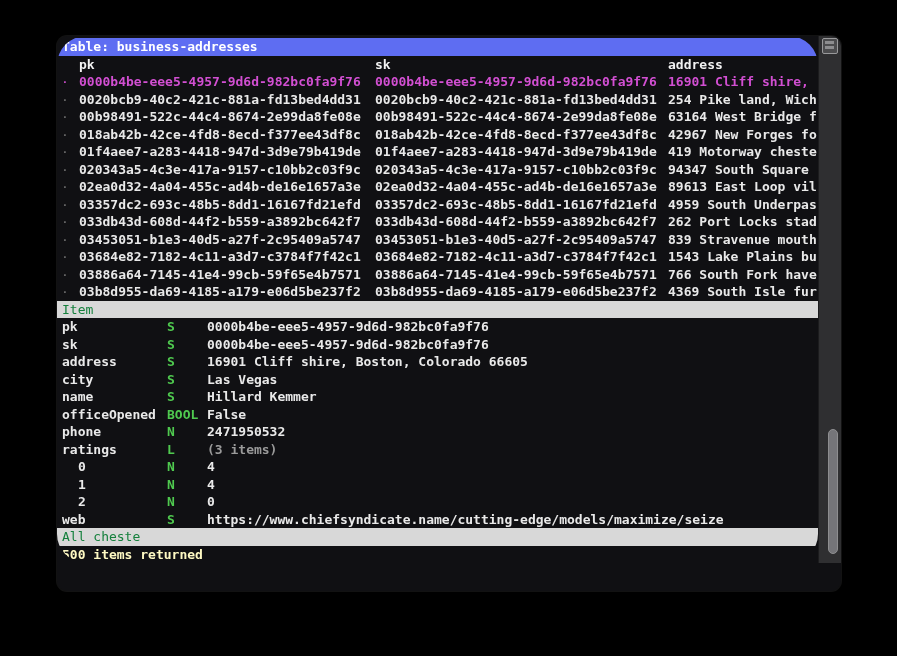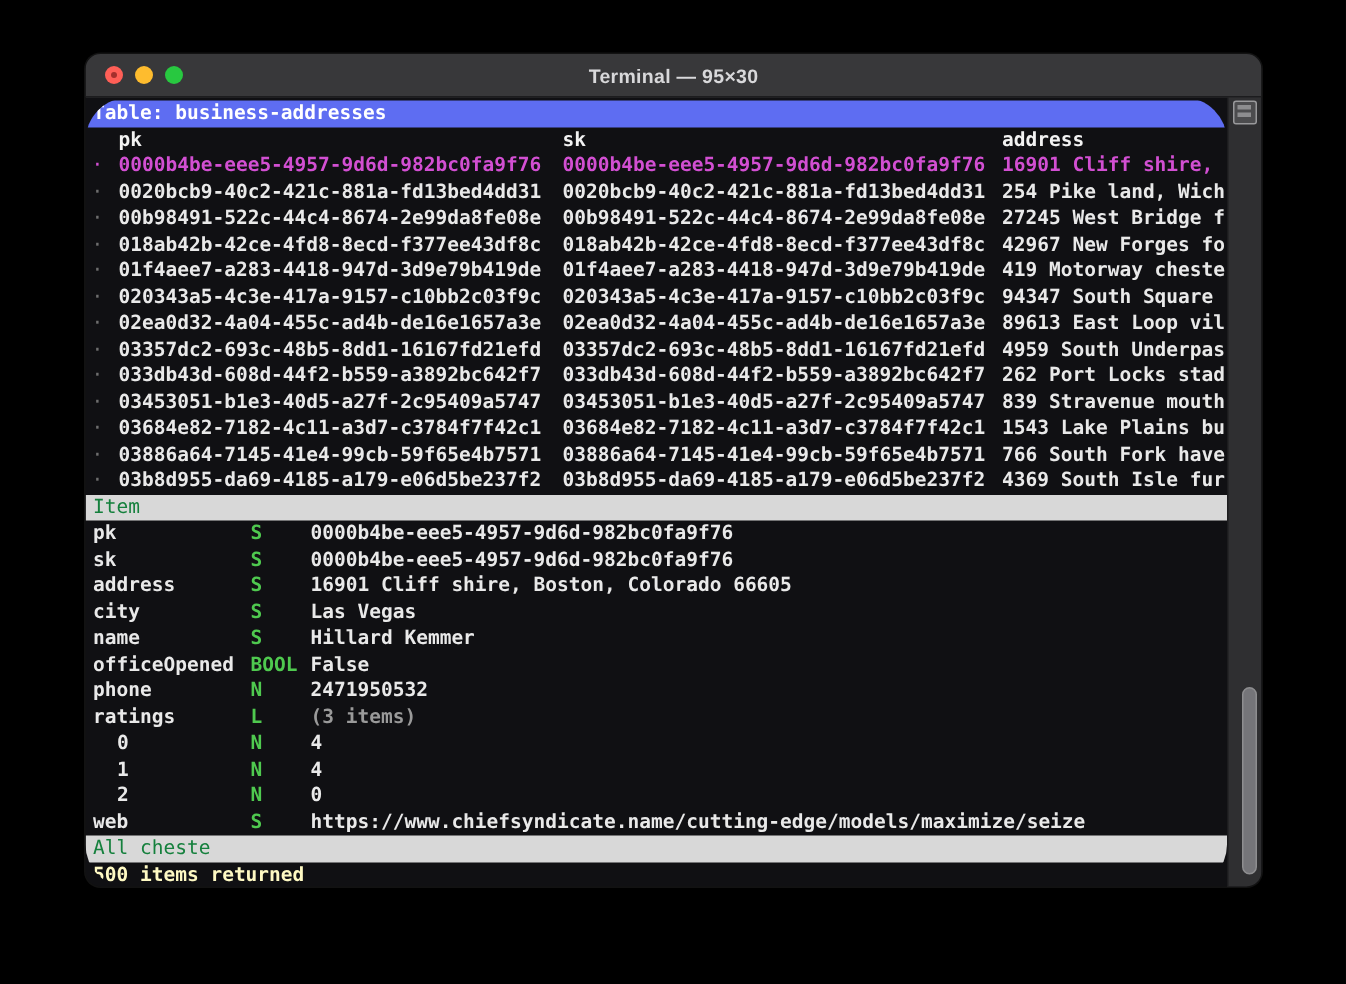--- a/index.html
+++ b/index.html
@@ -168,28 +168,20 @@
     border: 1px solid #8e8e90;
     box-sizing: border-box;
   }
 </style>
 </head>
 <body>
 
 <div class="stage">
   <div class="window">
 
-    <div class="titlebar">
-      <div class="lights">
-        <span class="light red"></span>
-        <span class="light yellow"></span>
-        <span class="light green"></span>
-      </div>
-      <div class="title">Terminal — 95×30</div>
-    </div>
 
     <div class="content">
       <div class="term">
 
         <div class="row bar-blue">
           <span class="cell" style="left:5px">Table: business-addresses</span>
         </div>
 
         <div class="row colhead">
           <span class="cell" style="left:22px">pk</span>
@@ -209,21 +201,21 @@
     <span class="cell bullet">·</span>
     <span class="cell c-pk">0020bcb9-40c2-421c-881a-fd13bed4dd31</span>
     <span class="cell c-sk">0020bcb9-40c2-421c-881a-fd13bed4dd31</span>
     <span class="cell c-addr">254 Pike land, Wich</span>
   </div>
 
   <div class="row trow">
     <span class="cell bullet">·</span>
     <span class="cell c-pk">00b98491-522c-44c4-8674-2e99da8fe08e</span>
     <span class="cell c-sk">00b98491-522c-44c4-8674-2e99da8fe08e</span>
-    <span class="cell c-addr">27245 West Bridge f</span>
+    <span class="cell c-addr">63164 West Bridge f</span>
   </div>
 
   <div class="row trow">
     <span class="cell bullet">·</span>
     <span class="cell c-pk">018ab42b-42ce-4fd8-8ecd-f377ee43df8c</span>
     <span class="cell c-sk">018ab42b-42ce-4fd8-8ecd-f377ee43df8c</span>
     <span class="cell c-addr">42967 New Forges fo</span>
   </div>
 
   <div class="row trow">

